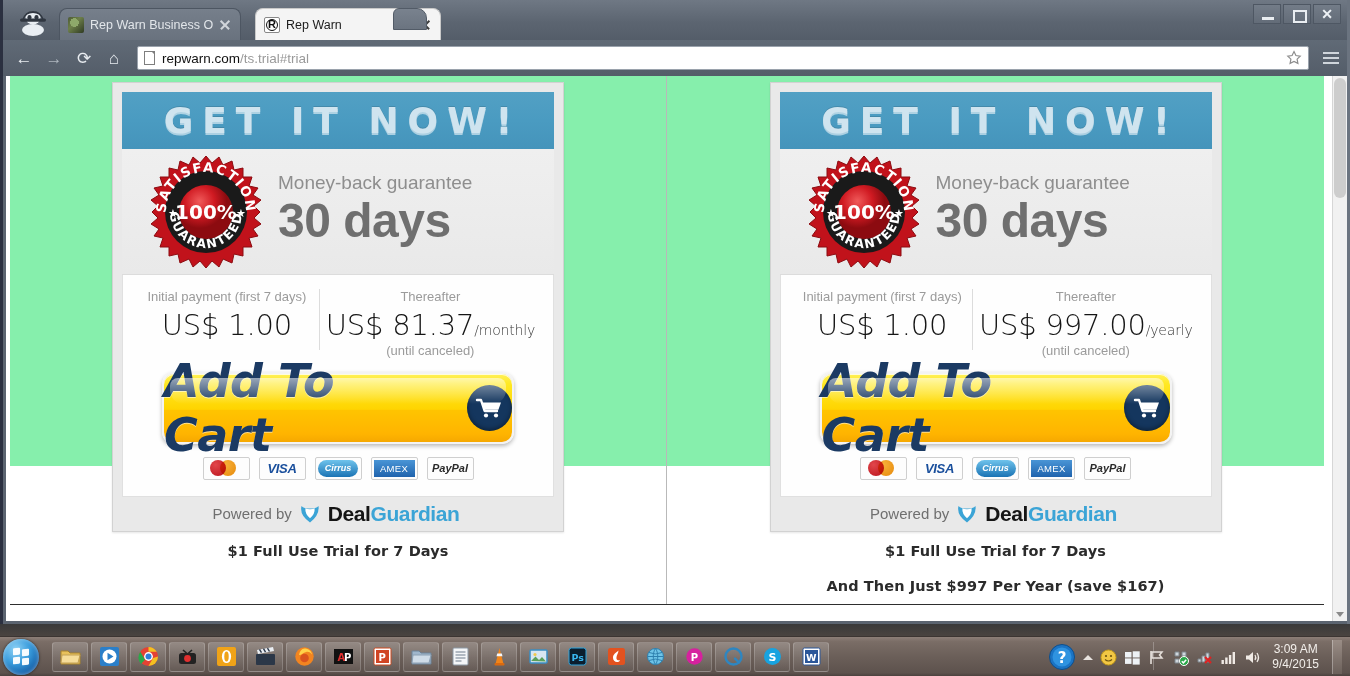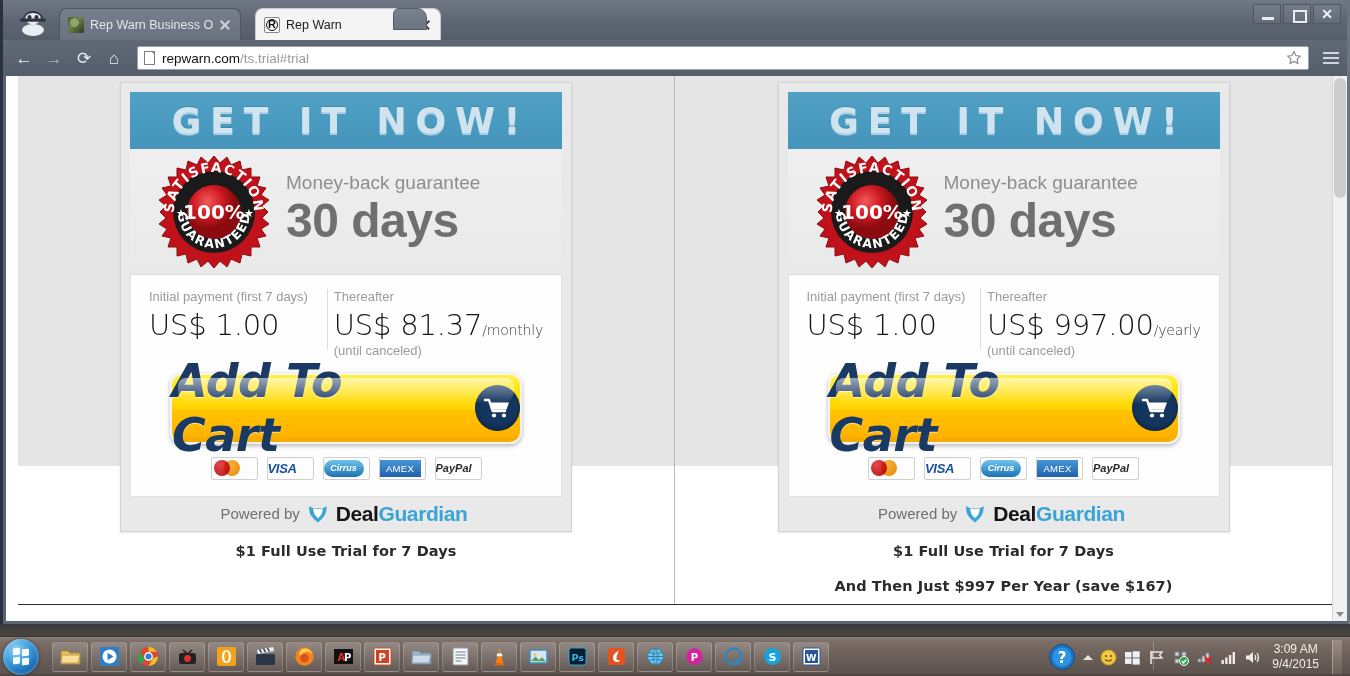--- a/index.html
+++ b/index.html
@@ -120,22 +120,22 @@
   .star-icon { width:16px; height:16px; margin-left:auto; color:#8d8d8d; }
   .menu-icon { width:16px; height:16px; margin-left:6px; display:flex; flex-direction:column; justify-content:center; gap:3px; }
   .menu-icon span { display:block; height:2px; background:#cfd5db; }
 
   
   .viewport {
     position:absolute; left:3px; top:76px; width: 1329px; height: 545px;
     background:#fff; overflow:hidden;
   }
   .page {
-    position:absolute; left:12px; top:0; width:1314px; height:390px;
-    background:#e5e5e5;
+    position:absolute; left:4px; top:0; width:1314px; height:390px;
+    background:#86efac;
   }
   .vscroll {
     position:absolute; right:0; top:76px; width:15px; height:545px;
     background:#f1f1f1; border-left:1px solid #d6d6d6;
   }
   .vscroll .thumb{ position:absolute; left:1px; top:2px; width:12px; height:120px; background:#cdcdcd; border-radius:6px;}
   .vscroll .arrow{ position:absolute; left:3px; width:0; height:0; border-style:solid;}
   .vscroll .up{ top:4px; border-width:0 4px 5px 4px; border-color: transparent transparent #8a8a8a transparent;}
   .vscroll .down{ bottom:4px; border-width:5px 4px 0 4px; border-color:#8a8a8a transparent transparent transparent;}
 
@@ -184,21 +184,21 @@
   .seal svg { display:block; width:116px; height:116px; }
   .guarantee-text { padding-bottom: 4px; }
   .mbg { font-size:19px; color:#8e8e8e; line-height:1.1; font-family:"Liberation Sans",sans-serif; }
   .days { font-size:48px; font-weight:bold; color:#6f6f6f; line-height:1.05; margin-top:2px; letter-spacing:-0.5px;}
 
   .pricing-panel {
     background:#fefefe; border:1px solid #e0e0e0; border-top:none;
     padding: 14px 12px 16px 12px;
   }
   .price-row { display:flex; align-items:flex-start; }
-  .price-col { flex:1 1 50%; padding: 0 6px; }
+  .price-col { flex:1 1 50%; text-align:center; padding: 0 6px; }
   .price-col.first { border-right:1px solid #dcdcdc; padding-bottom: 8px; }
   .price-label { font-size:13px; color:#9b9b9b; line-height:1.3; }
   .price-amount {
     font-size:29px; color:#151515; letter-spacing:-0.2px; margin-top:2px;
     font-family:"DejaVu Sans", sans-serif; font-weight:300; white-space:nowrap;
   }
   .price-amount .per { font-size:14px; color:#3b3b3b; }
   .price-sub { font-size:13px; color:#9b9b9b; margin-top:1px; }
 
   
@@ -227,21 +227,21 @@
   .cart-circle {
     width:46px; height:46px; border-radius:50%;
     background:#14365e; display:flex; align-items:center; justify-content:center;
     box-shadow: inset 0 -2px 4px rgba(0,0,0,.35);
   }
 
   .paylogos { display:flex; justify-content:center; gap:9px; margin-top:13px; }
   .paylogo {
     width:47px; height:23px; background:#fdfdfd;
     border:1px solid #cfcfcf; border-radius:2px;
-    display:flex; align-items:center; overflow:hidden;
+    display:flex; align-items:center; justify-content:center; overflow:hidden;
   }
   .pl-mc { position:relative; width:36px; height:16px; }
   .pl-mc i { position:absolute; top:0; width:16px; height:16px; border-radius:50%; }
   .pl-mc i.a { left:2px; background: radial-gradient(circle at 35% 30%, #e2464b, #b9121b); }
   .pl-mc i.b { left:12px; background: radial-gradient(circle at 35% 30%, #f9b33a, #e98a0a); mix-blend-mode:multiply; }
   .pl-visa { font-size:13px; font-weight:bold; font-style:italic; color:#1a4f9c; letter-spacing:-0.3px; }
   .pl-cirrus {
     width:40px; height:17px; border-radius:9px;
     background: linear-gradient(to bottom,#6fc3ec,#1a73b4);
     color:#fff; font-size:9px; font-weight:bold; font-style:italic;

